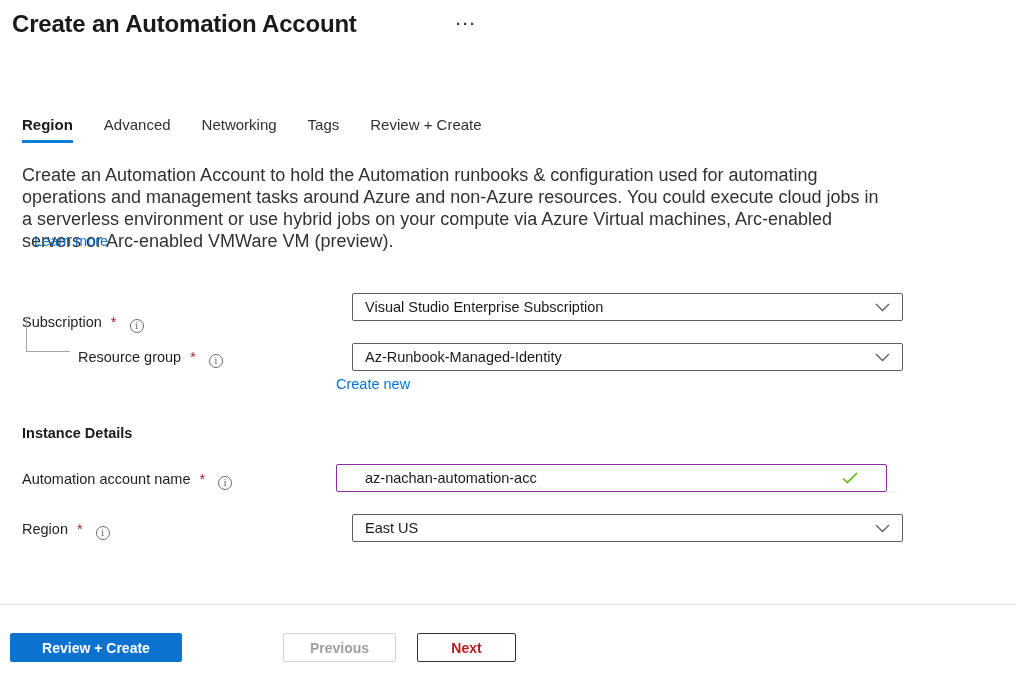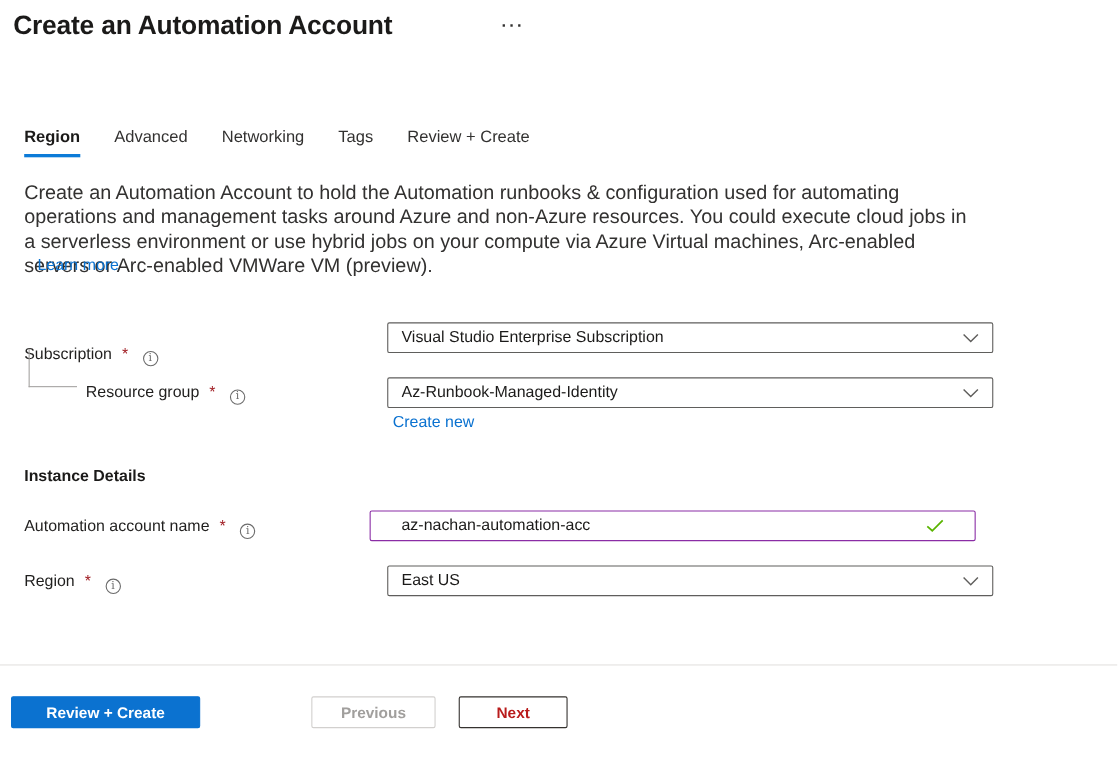--- a/index.html
+++ b/index.html
@@ -28,21 +28,21 @@
     border-bottom: 3px solid transparent; cursor: pointer; white-space: nowrap;
   }
   .tab.active { font-weight: 700; color: #1b1a19; border-bottom-color: #0c7bd8; }
 
   .desc {
     position: absolute; left: 22px; top: 164px; width: 864px; margin: 0;
     font-size: 18px; line-height: 22px; color: #323130;
   }
   .link { color: #0b72d0; text-decoration: none; cursor: pointer; font-size: 14.5px; }
   .learn-more { position: absolute; left: 22px; top: 233px; margin-left: 12px; }
-  .create-new { position: absolute; left: 336px; top: 376px; margin-left: 21px; }
+  .create-new { position: absolute; left: 336px; top: 376px; }
 
   .field-label { position: absolute; font-size: 14.5px; color: #201f1e; white-space: nowrap; }
   .req { color: #a4262c; margin-left: 5px; }
   .info-icon {
     display: inline-block; width: 14px; height: 14px;
     border: 1px solid #6b6b6b; border-radius: 50%;
     font-family: "DejaVu Serif", serif; font-size: 10px; line-height: 12px;
     text-align: center; color: #6b6b6b; margin-left: 9px;
     vertical-align: -2px; cursor: default;
   }

